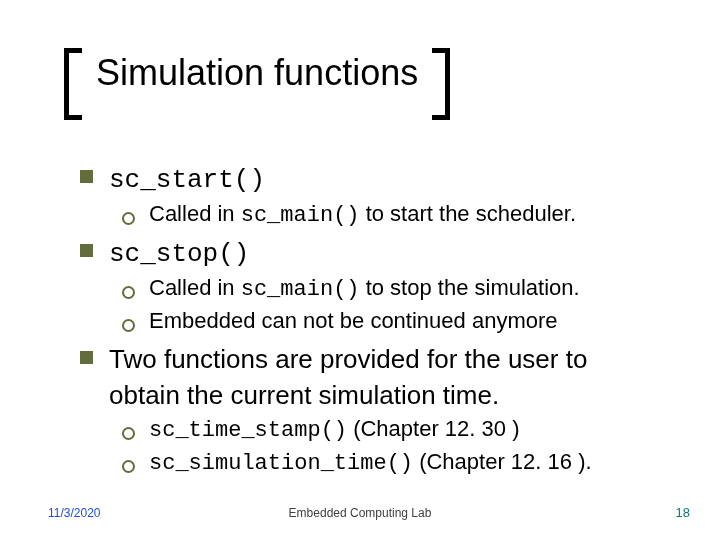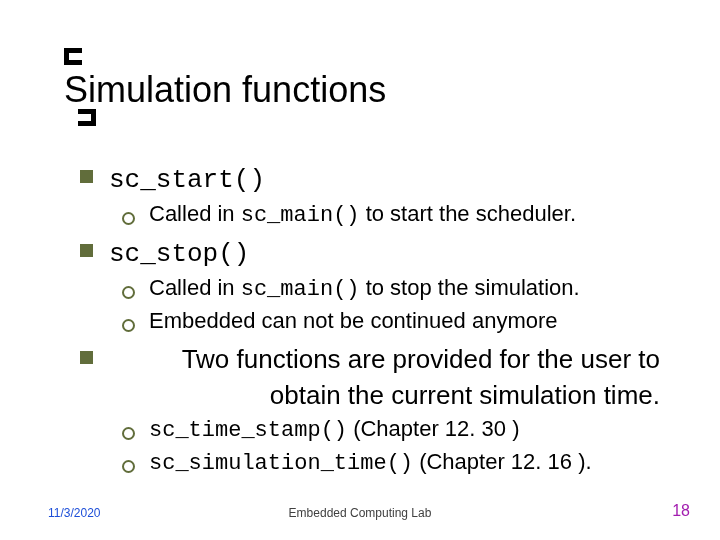--- a/index.html
+++ b/index.html
@@ -19,21 +19,20 @@
     box-sizing: border-box;
   }
   .title-wrap {
     position: absolute;
     left: 64px;
     top: 48px;
     right: 60px;
     height: 78px;
     display: flex;
     align-items: flex-start;
-    flex-direction: column;
   }
   .bracket {
     width: 18px;
     height: 72px;
     border: 5px solid #000;
     box-sizing: border-box;
   }
   .bracket-left { border-right: none; margin-right: 14px; }
   .bracket-right { border-left: none; margin-left: 14px; }
   .title {
@@ -46,21 +45,20 @@
   .body {
     position: absolute;
     left: 80px;
     top: 156px;
     right: 60px;
   }
   .l1 {
     display: flex;
     align-items: flex-start;
     margin-top: 6px;
-    text-align: right;
   }
   .l1 .bullet {
     width: 13px;
     height: 13px;
     background: #616D3B;
     margin-top: 8px;
     margin-right: 16px;
     flex: 0 0 auto;
   }
   .l1 .text {
@@ -103,22 +101,22 @@
     right: 0;
     bottom: 20px;
     text-align: center;
     font-size: 12px;
     color: #404040;
   }
   .footer-page {
     position: absolute;
     right: 30px;
     bottom: 20px;
-    font-size: 16px;
-    color: #a21caf;
+    font-size: 13px;
+    color: #0f766e;
   }
 </style>
 </head>
 <body>
 
 <div class="slide">
 
   <div class="title-wrap">
     <div class="bracket bracket-left"></div>
     <div class="title">Simulation functions</div>

